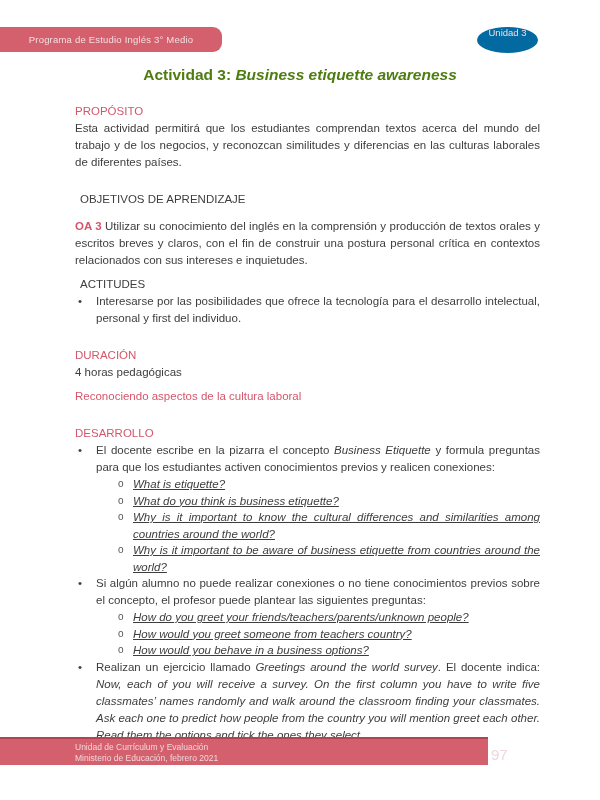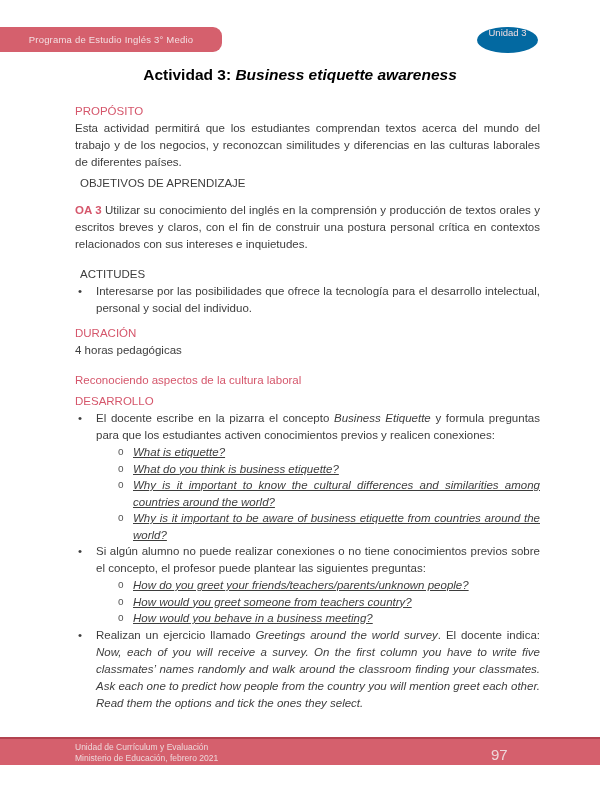--- a/index.html
+++ b/index.html
@@ -21,51 +21,51 @@
   }
   .unit-badge {
     position: absolute; left: 477px; top: 27px; width: 61px; height: 26px;
     background: #0369a1; border-radius: 50%;
     color: #f3dee1; font-size: 9.5px;
     display: flex; align-items: flex-start; justify-content: center;
   }
 
   .doc-title {
     position: absolute; top: 66px; left: 0; width: 600px;
-    text-align: center; font-size: 15.5px; font-weight: bold; color: #000000;
+    text-align: center; font-size: 15.5px; font-weight: bold; color: #4d7c0f;
   }
   .it { font-style: italic; }
 
   
   .content {
     position: absolute; left: 75px; top: 103px; width: 465px;
     font-size: 11.5px; line-height: 17px;
   }
   .heading-red { color: #d5566b; font-weight: normal; }
   .heading-dark { color: #3d3d3d; font-weight: normal; padding-left: 5px; }
   .oa-label { color: #d5566b; font-weight: bold; }
   .jp { text-align: justify; margin: 0; }
 
-  .gap-lg { margin-top: 4px; }
-  .gap-md { margin-top: 13px; }
+  .gap-lg { margin-top: 20px; }
+  .gap-md { margin-top: 7px; }
   .gap-sm { margin-top: 10px; }
-  .gap-xs { margin-top: 8px; }
+  .gap-xs { margin-top: 20px; }
 
   
   .bullet { display: flex; margin: 0; }
   .bullet > .marker { width: 21px; flex: 0 0 21px; padding-left: 3px; box-sizing: border-box; }
   .bullet > .btext { flex: 1; text-align: justify; }
 
   .subq { display: flex; margin: 0; padding-left: 43px; line-height: 16.5px; }
   .subq > .marker { width: 15px; flex: 0 0 15px; font-size: 10px; color: #555; }
   .subq > .btext { flex: 1; font-style: italic; text-align: justify; text-decoration: underline; }
 
   
   .footer {
-    position: absolute; left: 0; top: 737px; width: 600px; height: 28px;
+    position: absolute; left: 0; top: 737px; width: 488px; height: 28px;
     background: #d5606d; border-top: 2px solid #b24350; box-sizing: border-box;
   }
   .footer-left {
     position: absolute; left: 75px; top: 3px;
     font-size: 8.5px; line-height: 10.5px; color: #eed7da;
   }
   .footer-page {
     position: absolute; left: 491px; top: 7px;
     font-size: 15px; color: #eed7da;
   }
@@ -90,21 +90,21 @@
 
     <div class="heading-red">PROPÓSITO</div>
     <p class="jp">Esta actividad permitirá que los estudiantes comprendan textos acerca del mundo del trabajo y de los negocios, y reconozcan similitudes y diferencias en las culturas laborales de diferentes países.</p>
 
     <div class="heading-dark gap-lg">OBJETIVOS DE APRENDIZAJE</div>
     <p class="jp gap-sm"><span class="oa-label">OA 3</span><span> Utilizar su conocimiento del inglés en la comprensión y producción de textos orales y escritos breves y claros, con el fin de construir una postura personal crítica en contextos relacionados con sus intereses e inquietudes.</span></p>
 
     <div class="heading-dark gap-md">ACTITUDES</div>
     <div class="bullet">
       <span class="marker">•</span>
-      <span class="btext">Interesarse por las posibilidades que ofrece la tecnología para el desarrollo intelectual, personal y social del individuo.</span>
+      <span class="btext">Interesarse por las posibilidades que ofrece la tecnología para el desarrollo intelectual, personal y first del individuo.</span>
     </div>
 
     <div class="heading-red gap-xs">DURACIÓN</div>
     <div>4 horas pedagógicas</div>
 
     <div class="heading-red gap-md">Reconociendo aspectos de la cultura laboral</div>
 
     <div class="heading-red gap-lg">DESARROLLO</div>
 
     <div class="bullet">
@@ -135,21 +135,21 @@
     <div class="subq">
       <span class="marker">o</span>
       <span class="btext">How do you greet your friends/teachers/parents/unknown people?</span>
     </div>
     <div class="subq">
       <span class="marker">o</span>
       <span class="btext">How would you greet someone from teachers country?</span>
     </div>
     <div class="subq">
       <span class="marker">o</span>
-      <span class="btext">How would you behave in a business meeting?</span>
+      <span class="btext">How would you behave in a business options?</span>
     </div>
 
     <div class="bullet">
       <span class="marker">•</span>
       <span class="btext"><span>Realizan un ejercicio llamado </span><span class="it">Greetings around the world survey</span><span>. El docente indica: </span><span class="it">Now, each of you will receive a survey. On the first column you have to write five classmates’ names randomly and walk around the classroom finding your classmates. Ask each one to predict how people from the country you will mention greet each other. Read them the options and tick the ones they select.</span></span>
     </div>
 
   </div>
 
   <div class="footer">

